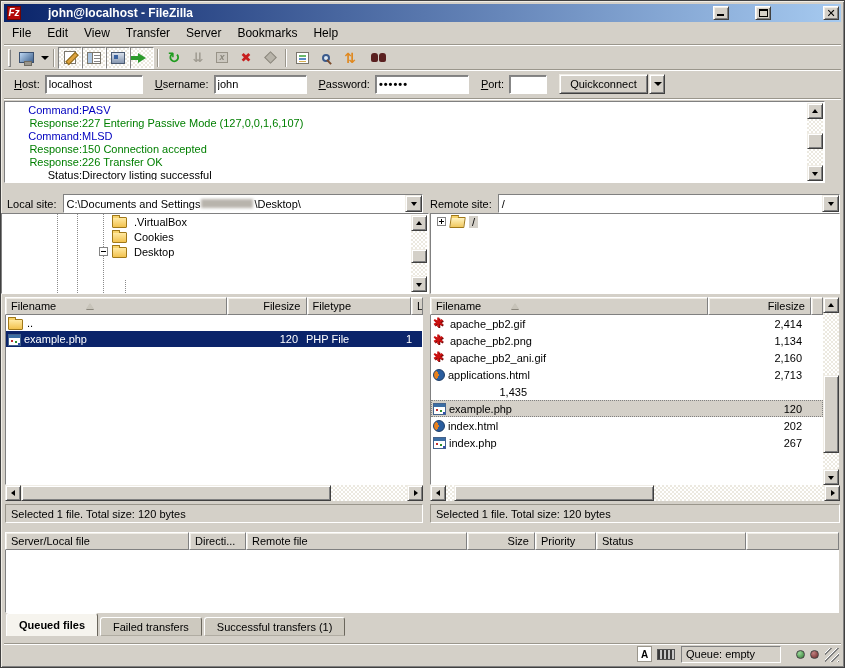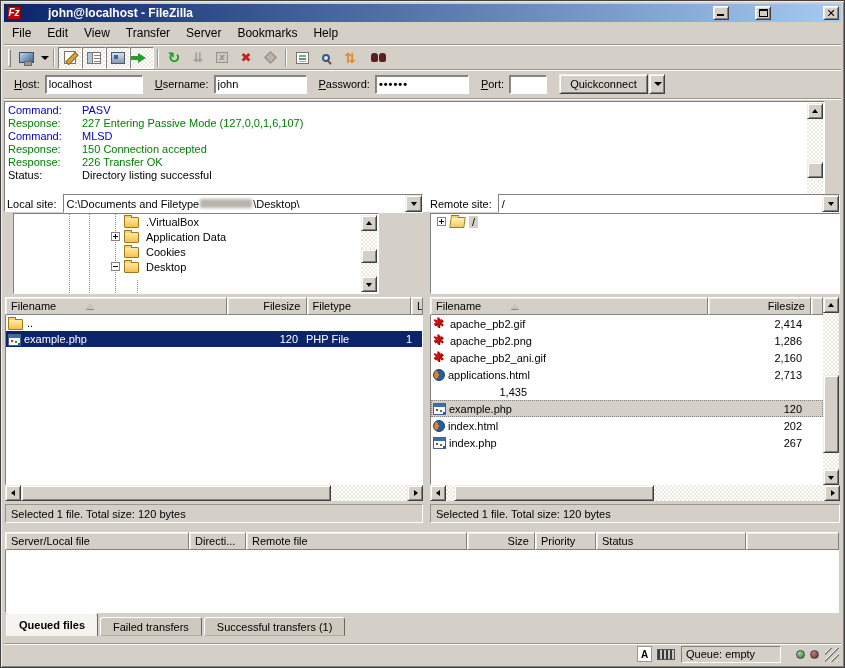--- a/index.html
+++ b/index.html
@@ -76,22 +76,22 @@
   .qc-input{height:19px;background:#fff;border:1px solid;border-color:#808080 #fff #fff #808080;
     box-shadow:inset 1px 1px 0 #404040a0;font-family:inherit;font-size:11px;padding:0 3px;margin-right:12px;}
   .qc-pass{font-weight:bold;letter-spacing:1px;}
   .qc-btn{height:20px;padding:0 10px;background:#d4d0c8;border:1px solid;border-color:#f0ede6 #404040 #404040 #f0ede6;
     box-shadow:inset 1px 1px 0 #fff, inset -1px -1px 0 #808080;font-size:11px;display:flex;align-items:center;}
   .qc-btn::first-letter{text-decoration:underline;}
   .qc-drop{width:16px;height:20px;background:#d4d0c8;border:1px solid;border-color:#f0ede6 #404040 #404040 #f0ede6;
     box-shadow:inset 1px 1px 0 #fff, inset -1px -1px 0 #808080;display:flex;align-items:center;justify-content:center;margin-left:1px;}
 
   
-  .log{position:absolute;left:3px;top:100px;right:19px;height:111px;background:#fff;
-    border:1px solid;border-color:#808080 #fff #fff #808080;}
+  .log{position:absolute;left:3px;top:100px;right:19px;height:82px;background:#fff;
+    border:1px solid;border-color:#808080 #fff #fff #808080;text-align:right;}
   .log-lines{position:absolute;left:3px;top:2px;right:18px;bottom:2px;line-height:13px;white-space:nowrap;overflow:hidden;}
   .log-line{display:flex;}
   .log-label{width:74px;flex:none;}
   .k-command{color:var(--log-command,#0000bf);}
   .k-response{color:var(--log-response,#007f00);}
   .k-status{color:#000;}
 
   
   .sb-track{background:conic-gradient(#fff 0 90deg,#ece9e0 90deg 180deg,#fff 180deg 270deg,#ece9e0 270deg) 0 0/4px 4px;}
   .sb-btn{width:16px;height:16px;background:#d4d0c8;border:1px solid;border-color:#f0ede6 #404040 #404040 #f0ede6;
@@ -113,21 +113,21 @@
   .site-row .lab{flex:none;padding-right:6px;}
   .combo{flex:1;height:19px;background:#fff;border:1px solid;border-color:#808080 #fff #fff #808080;
     position:relative;display:flex;align-items:center;padding:0 18px 0 3px;white-space:nowrap;overflow:hidden;}
   .combo .drop{position:absolute;right:0px;top:0px;width:17px;height:17px;background:#d4d0c8;
     border:1px solid;border-color:#f0ede6 #404040 #404040 #f0ede6;box-shadow:inset 1px 1px 0 #fff, inset -1px -1px 0 #808080;}
   .combo .drop .tri-down{left:5px;top:6px;}
   .redacted{display:inline-block;width:52px;height:9px;background:#b8b4ac;filter:blur(1.5px);margin:0 1px;vertical-align:middle;}
 
   
   .tree{position:absolute;top:212px;height:81px;background:#fff;border:1px solid;border-color:#808080 #fff #fff #808080;overflow:hidden;}
-  .tree-local{left:12px;width:366px;}
+  .tree-local{left:0;width:428px;}
   .tree-remote{left:429px;width:410px;}
   .vline{position:absolute;top:0;bottom:0;border-left:1px dotted #8a8a8a;}
   .trow{height:15px;display:flex;align-items:center;position:relative;}
   .tree-local .trow{padding-left:97px;}
   .exp{width:9px;height:9px;border:1px solid #848484;background:#fff;position:relative;flex:none;margin-right:4px;}
   .exp::before{content:"";position:absolute;left:1px;top:3px;width:5px;height:1px;background:#000;}
   .exp.minus::after{content:"";}
   .exp.plus::after{content:"";position:absolute;left:3px;top:1px;width:1px;height:5px;background:#000;}
   .exp-spacer{width:13px;flex:none;}
   .tlabel{padding:0 3px;white-space:nowrap;}
@@ -341,21 +341,21 @@
         </span>
       <span class="sb-btn">
           <span class="tri tri-down"></span>
         </span>
     </div>
   </div>
 
   <div class="site-row" style="left:6px;width:416px;">
     <span class="lab">Local site:</span>
     <span class="combo">
-      <span>C:\Documents and Filetype</span>
+      <span>C:\Documents and Settings</span>
         <span class="redacted"></span>
         <span>\Desktop\</span>
       <span class="drop">
           <span class="tri tri-down"></span>
         </span>
     </span>
   </div>
   <div class="site-row" style="left:429px;width:410px;">
     <span class="lab">Remote site:</span>
     <span class="combo">
@@ -370,25 +370,20 @@
     <span class="vline" style="left:55px;"></span>
     <span class="vline" style="left:75px;"></span>
     <span class="vline" style="left:101px;"></span>
     <span class="vline" style="left:123px;top:66px;"></span>
     <div class="trow">
       <span class="exp-spacer"></span>
       <span class="fold"></span>
       <span class="tlabel">.VirtualBox</span>
     </div>
     <div class="trow">
-      <span class="exp plus"></span>
-      <span class="fold"></span>
-      <span class="tlabel">Application Data</span>
-    </div>
-    <div class="trow">
       <span class="exp-spacer"></span>
       <span class="fold"></span>
       <span class="tlabel">Cookies</span>
     </div>
     <div class="trow">
       <span class="exp minus"></span>
       <span class="fold"></span>
       <span class="tlabel">Desktop</span>
     </div>
     <div class="vscroll" style="right:1px;top:1px;bottom:1px;">
@@ -466,21 +461,21 @@
           <span class="fi fi-apache"></span>
           <span>apache_pb2.gif</span>
         </span>
         <span class="c-size-r">2,414</span>
       </div>
     <div class="frow">
         <span class="c-name-r">
           <span class="fi fi-apache"></span>
           <span>apache_pb2.png</span>
         </span>
-        <span class="c-size-r">1,286</span>
+        <span class="c-size-r">1,134</span>
       </div>
     <div class="frow">
         <span class="c-name-r">
           <span class="fi fi-apache"></span>
           <span>apache_pb2_ani.gif</span>
         </span>
         <span class="c-size-r">2,160</span>
       </div>
     <div class="frow">
         <span class="c-name-r">

